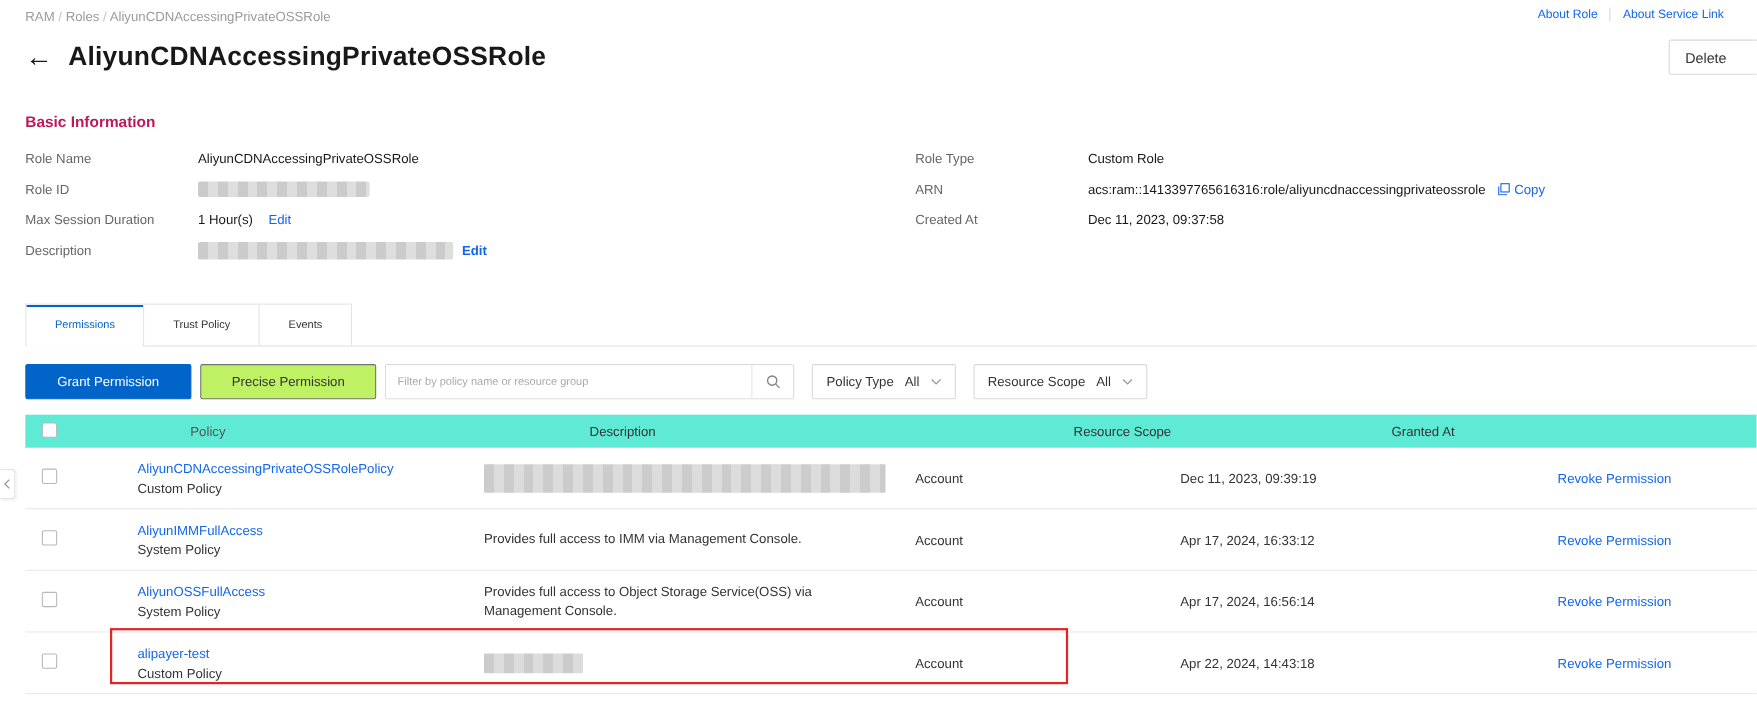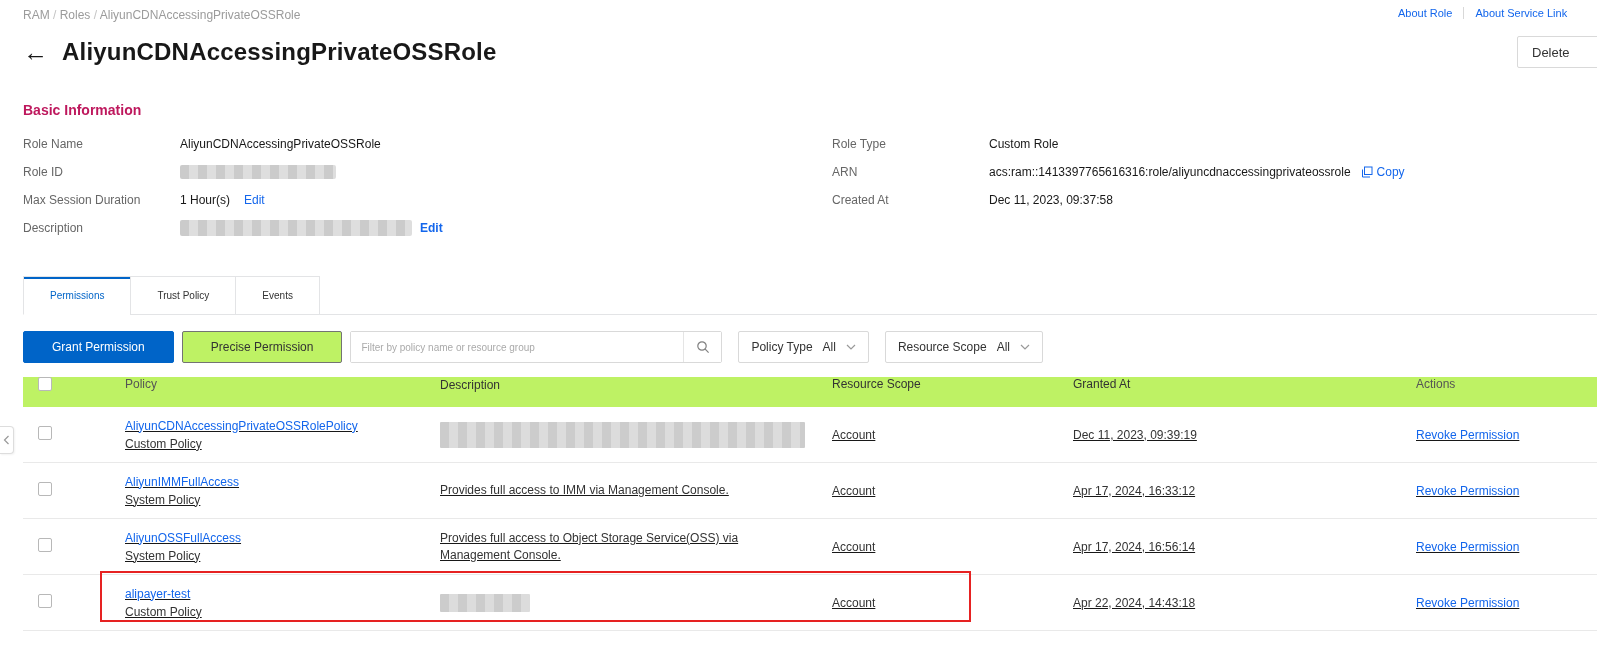--- a/index.html
+++ b/index.html
@@ -62,22 +62,22 @@
   .btn-default { background:#bef264; color:#333; border:1px solid #737373; }
   .search-box { width:372px; height:32px; border:1px solid #d9d9d9; border-radius:2px; display:flex; background:#fff; }
   .search-box input { flex:1; border:none; outline:none; padding:0 10px; font-family:inherit; font-size:10px; color:#333; }
   .search-box input::placeholder { color:#aaa; }
   .search-btn { width:38px; display:flex; align-items:center; justify-content:center; border-left:1px solid #e5e5e5; cursor:pointer; background:#fff; }
   .select { height:32px; border:1px solid #d9d9d9; border-radius:2px; display:flex; align-items:center;
     padding:0 12px; gap:10px; font-size:12px; color:#333; cursor:pointer; background:#fff; margin-left:8px; }
 
   
   .table { margin:14px 0 0 23px; }
-  .thead { display:flex; align-items:flex-start; height:30px; background:#bef264; color:#555; }
-  .tr { display:flex; align-items:center; height:56px; border-bottom:1px solid #e9e9e9; position:relative;text-decoration:underline; }
+  .thead { display:flex; align-items:center; height:30px; background:#5eead4; color:#555;gap:48px; }
+  .tr { display:flex; align-items:center; height:56px; border-bottom:1px solid #e9e9e9; position:relative; }
   .td, .th { padding-right:12px; }
   .col-check { width:102px; padding-left:15px; flex-shrink:0; }
   .col-policy { width:315px; flex-shrink:0; display:flex; flex-direction:column; justify-content:center; gap:4px; }
   .col-desc { width:392px; flex-shrink:0; padding-right:40px; line-height:17px; color:#333; }
   .col-scope { width:241px; flex-shrink:0; color:#333; }
   .col-granted { width:343px; flex-shrink:0; color:#333; }
   .col-actions { flex:1; }
   .checkbox { width:14px; height:14px; border:1px solid #b8b8b8; border-radius:2px; background:#fff; display:inline-block; cursor:pointer; }
   .policy-link { color:#1366ec; }
   .policy-type { color:#333; }

